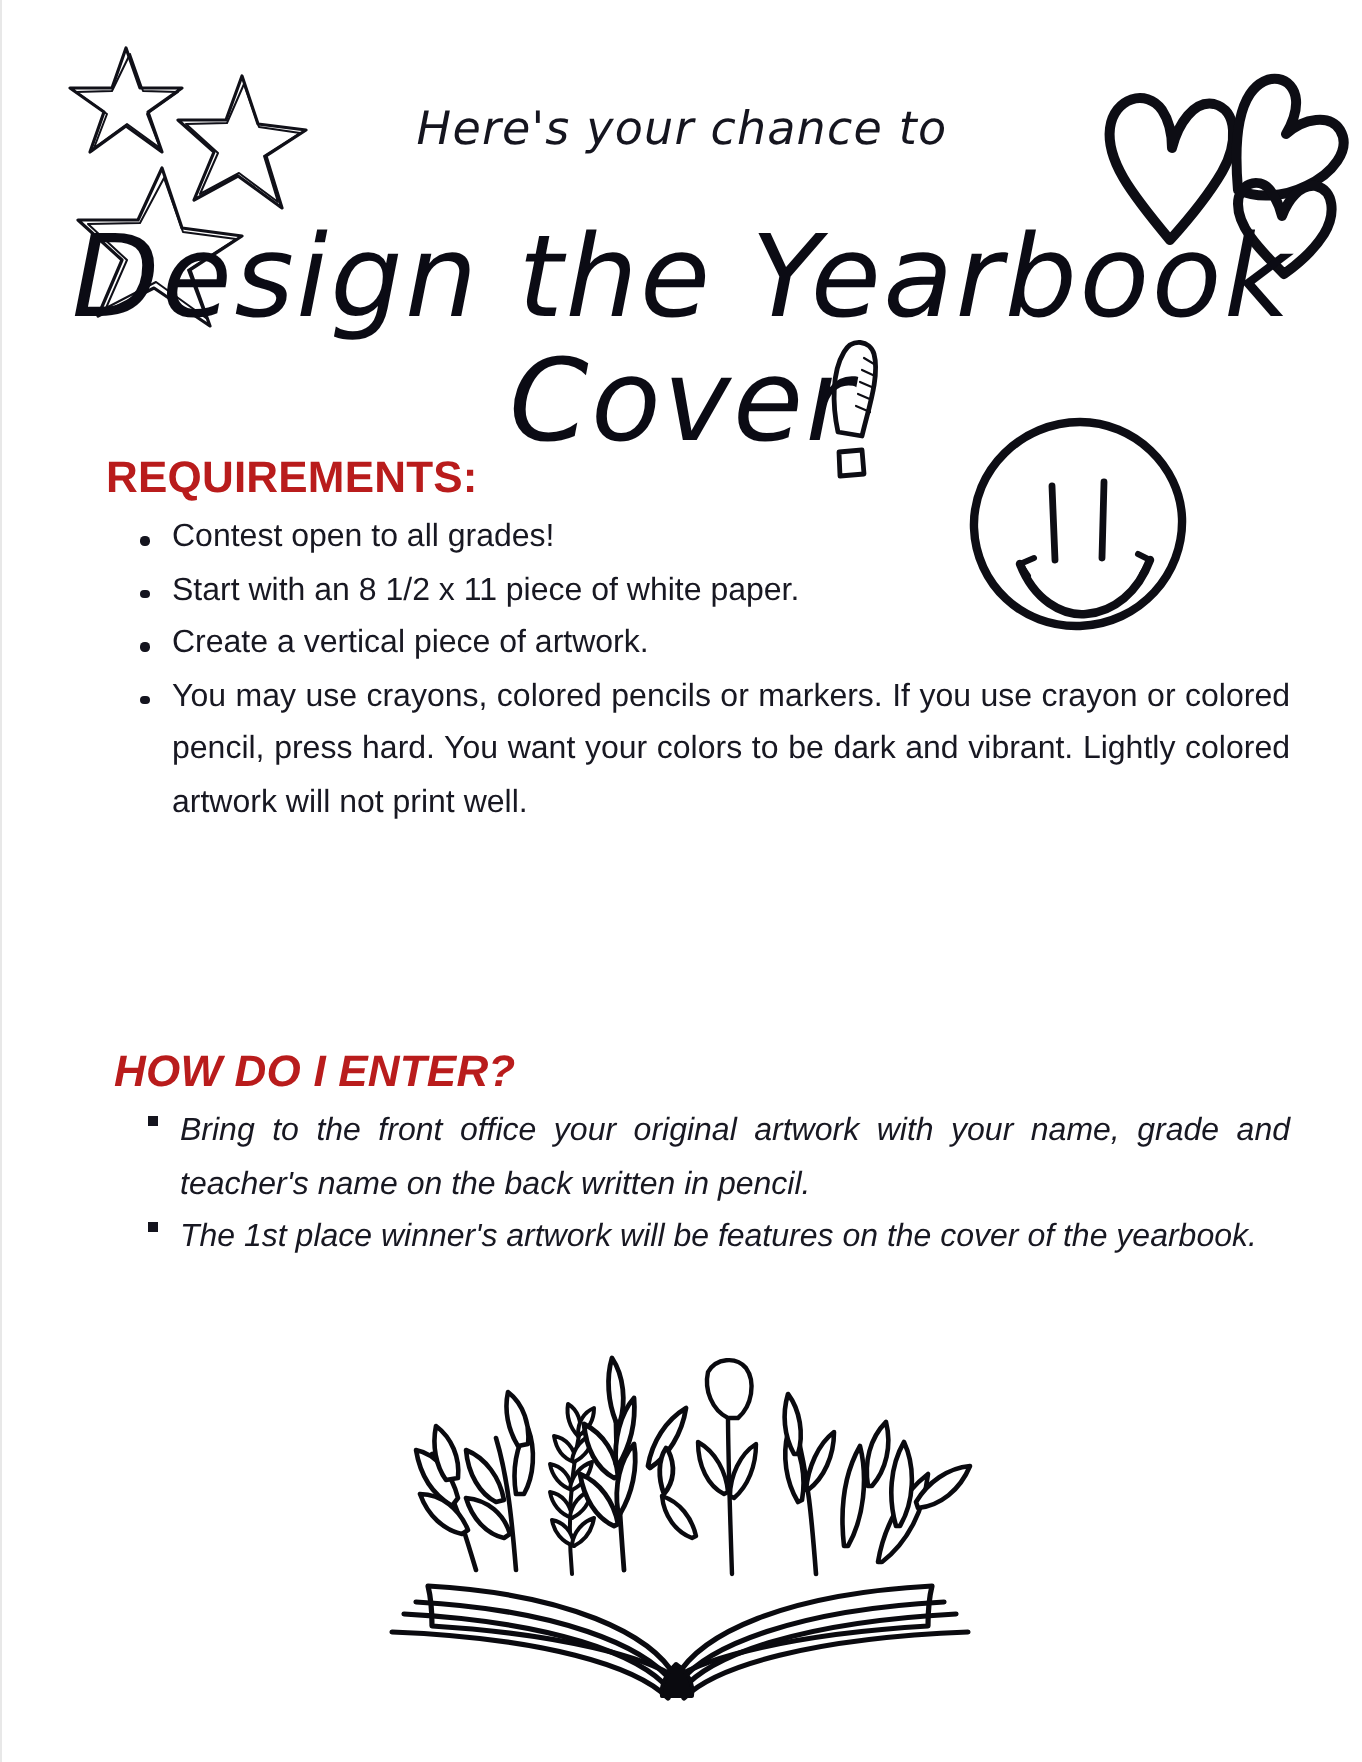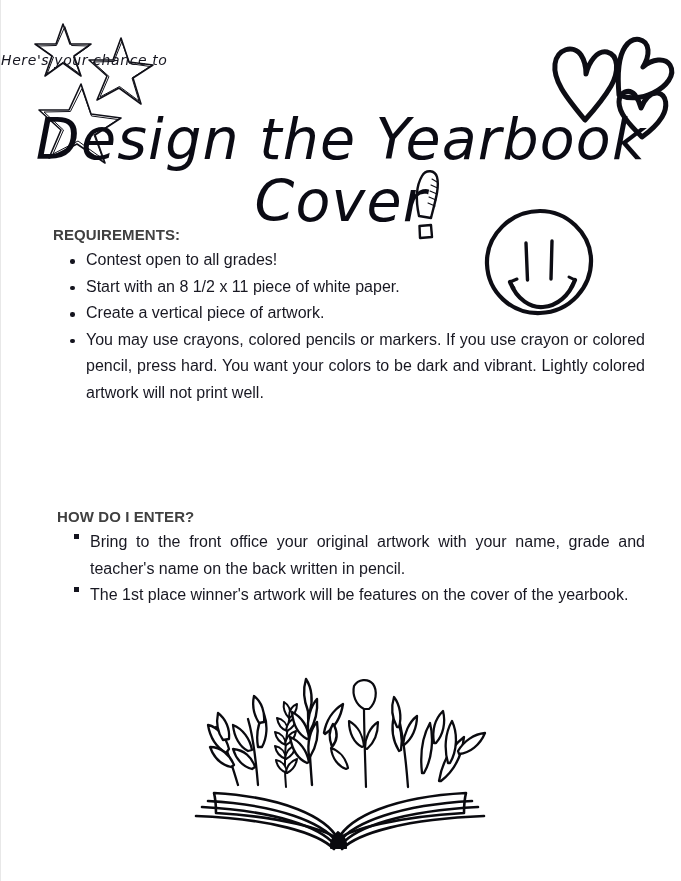--- a/index.html
+++ b/index.html
@@ -27,24 +27,24 @@
   #hearts-cluster { left: 548px; top: 22px; width: 130px; height: 120px; }
   #smiley { left: 480px; top: 207px; width: 118px; height: 110px; }
   #excl-mark { left: 405px; top: 168px; width: 46px; height: 72px; }
   #book-art { left: 185px; top: 677px; width: 310px; height: 172px; }
 
   
   .subtitle-script {
     position: absolute;
     left: 0; right: 0;
     top: 52px;
-    text-align: left;
+    text-align: center;
     font-family: "DejaVu Sans", sans-serif;
     font-style: italic;
-    font-size: 14px;
+    font-size: 23px;
     letter-spacing: 0.6px;
     color: #15151f;
   }
   .title-script {
     position: absolute;
     left: 0; right: 0;
     top: 108px;
     text-align: center;
     font-family: "DejaVu Sans", sans-serif;
     font-style: italic;
@@ -52,27 +52,27 @@
     font-size: 57px;
     line-height: 62px;
     letter-spacing: 1.2px;
     color: #0b0b14;
     white-space: pre-line;
   }
 
   
   .section { position: absolute; }
   #requirements-section { left: 52px; top: 226px; width: 592px; }
-  #enter-section { left: 56px; top: 508px; width: 588px; }
+  #enter-section { left: 56px; top: 523px; width: 588px; font-style: italic; }
 
   .section-heading {
-    font-size: 15px;
+    font-size: 22px;
     font-weight: bold;
     letter-spacing: 0.1px;
-    color: #404040;
+    color: #b91c1c;
     margin: 0 0 4px 0;
   }
 
   ul.req-list, ul.enter-list {
     list-style: none;
     margin: 0;
     padding: 0;
   }
   ul.req-list > li, ul.enter-list > li {
     position: relative;

